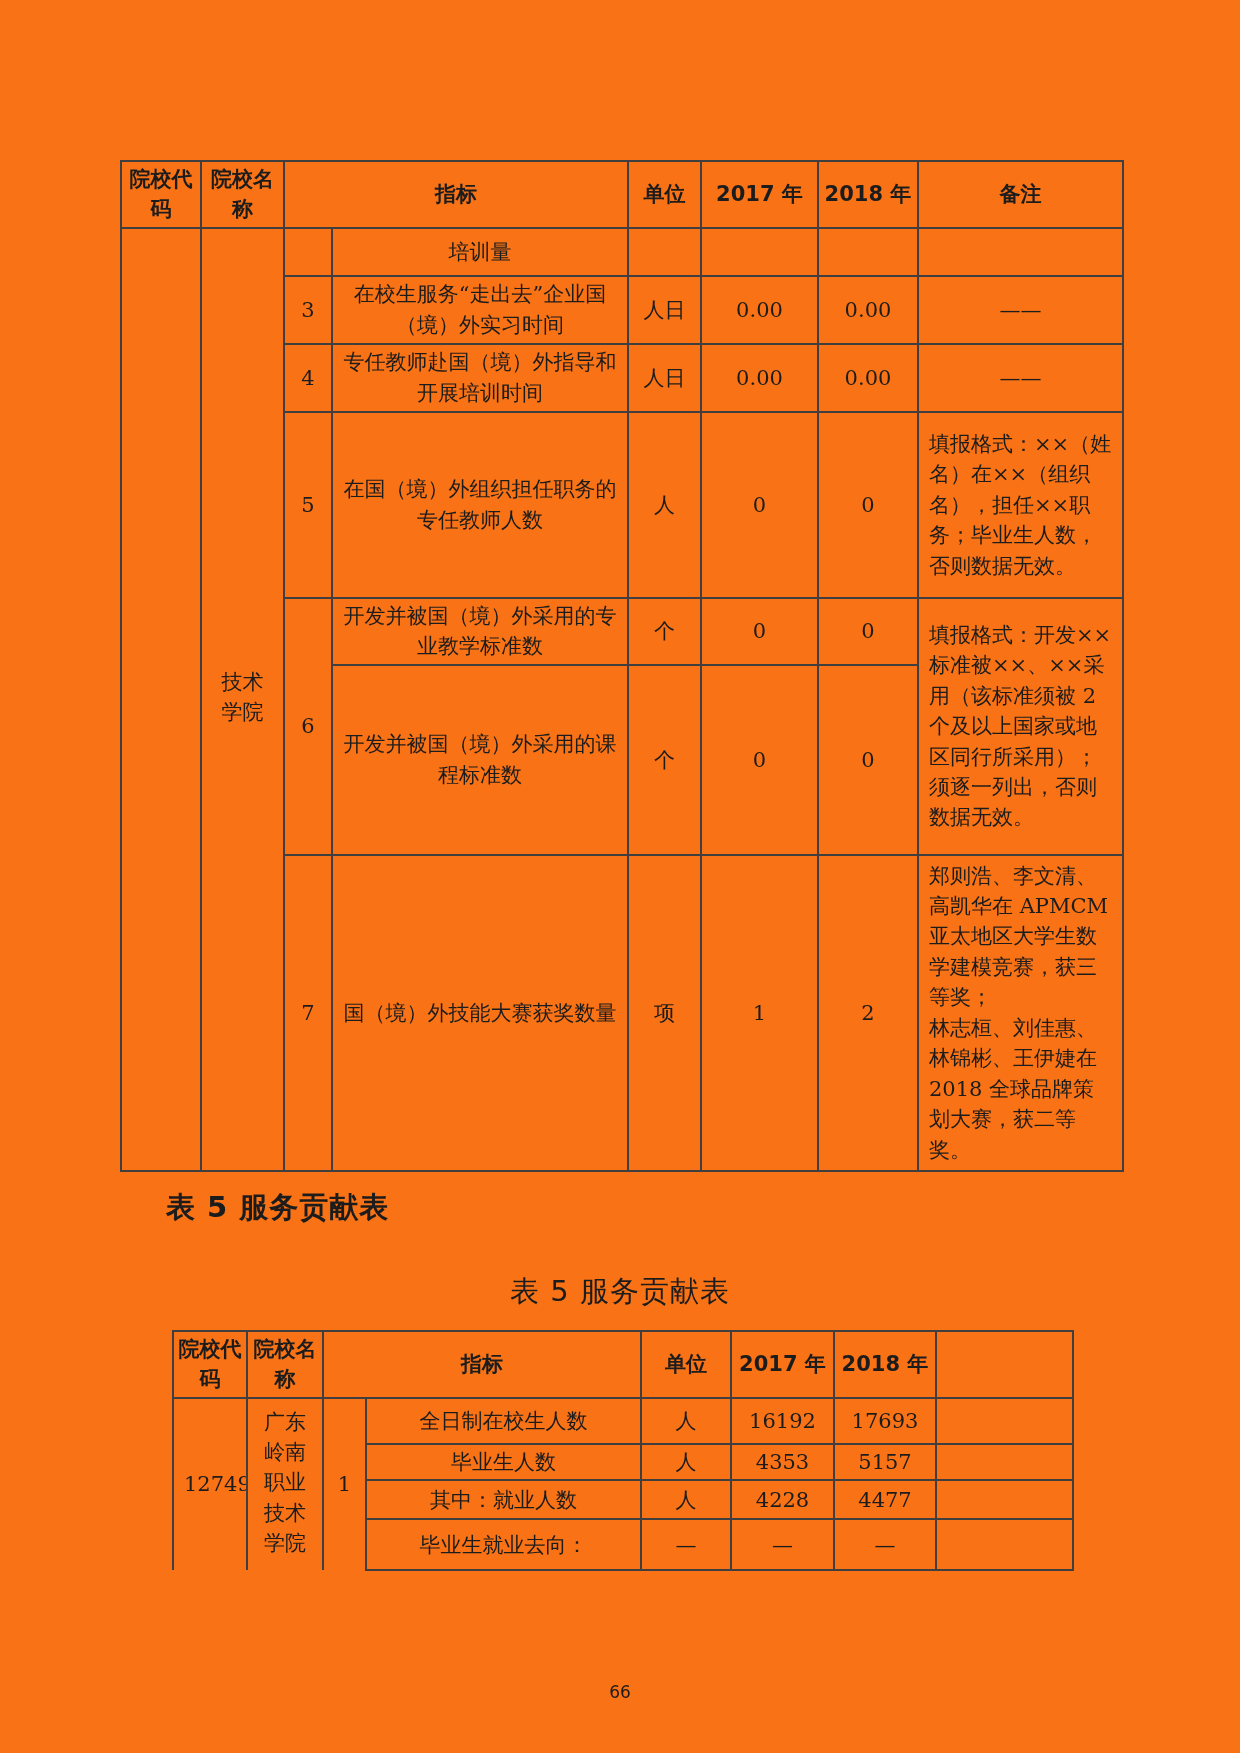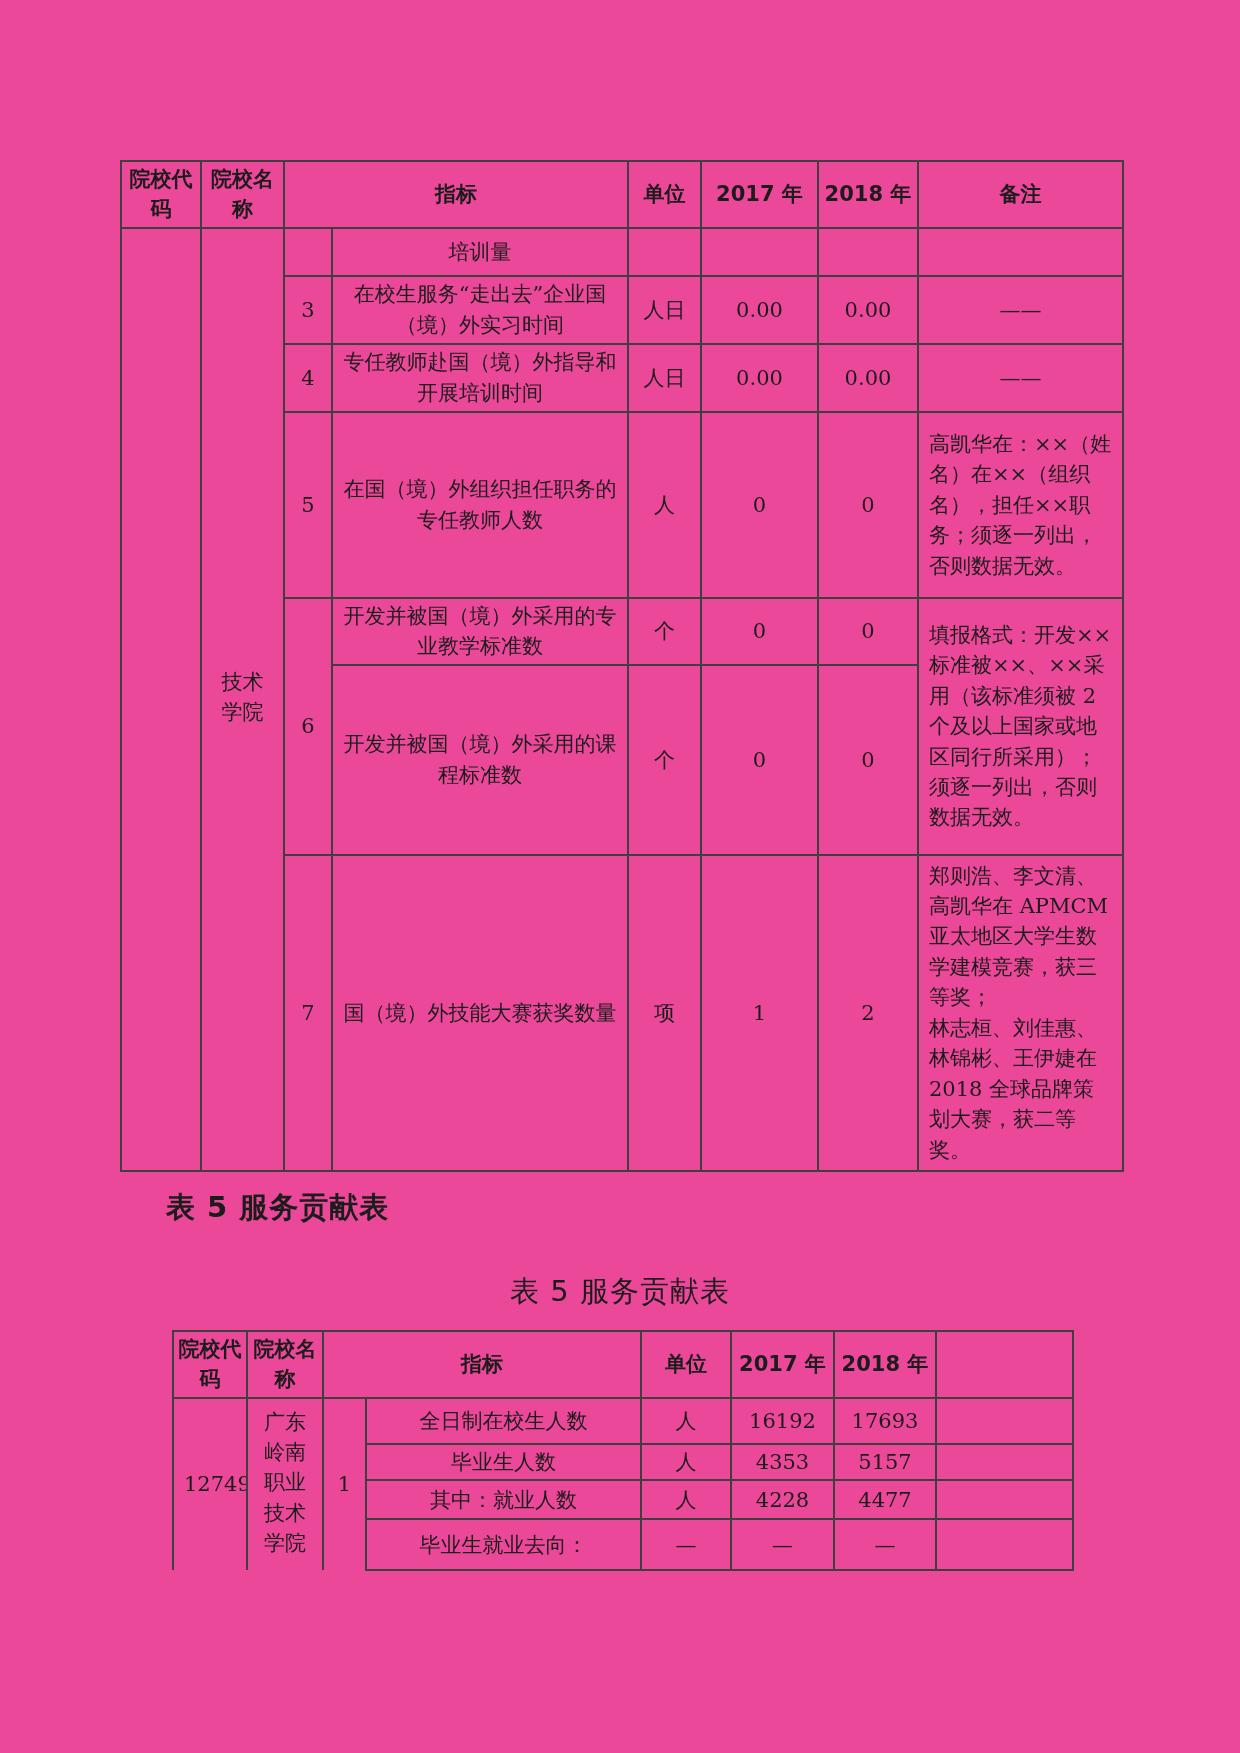--- a/index.html
+++ b/index.html
@@ -1,19 +1,19 @@
 <!DOCTYPE html>
 <html><head>
 <meta charset="utf-8">
 <style>
   html,body{margin:0;padding:0;background:#888;}
   .page{
     position:relative;
     width:1240px;height:1753px;
-    background:#ec4899;
+    background:#f97316;
     font-family:"DejaVu Serif", serif;
     color:#1c1c1c;
     overflow:hidden;
   }
   table.tbl{
     border-collapse:collapse;
     table-layout:fixed;
   }
   .tbl td,.tbl th{
     border:2px solid #3f3f3f;
@@ -109,21 +109,21 @@
       <td class="c">0.00</td>
       <td class="c">0.00</td>
       <td class="rem c">——</td>
     </tr>
     <tr style="height:186px">
       <td class="c">5</td>
       <td class="l">在国（境）外组织担任职务的专任教师人数</td>
       <td class="c">人</td>
       <td class="c">0</td>
       <td class="c">0</td>
-      <td class="rem">高凯华在：××（姓名）在××（组织名），担任××职务；须逐一列出，否则数据无效。</td>
+      <td class="rem">填报格式：××（姓名）在××（组织名），担任××职务；毕业生人数，否则数据无效。</td>
     </tr>
     <tr style="height:62px">
       <td rowspan="2" class="c">6</td>
       <td class="l">开发并被国（境）外采用的专业教学标准数</td>
       <td class="c">个</td>
       <td class="c">0</td>
       <td class="c">0</td>
       <td rowspan="2" class="rem">填报格式：开发××标准被××、××采用（该标准须被 2 个及以上国家或地区同行所采用）；须逐一列出，否则数据无效。</td>
     </tr>
     <tr style="height:190px">
@@ -195,14 +195,15 @@
     <tr style="height:51px">
       <td class="l">毕业生就业去向：</td>
       <td class="c">—</td>
       <td class="c">—</td>
       <td class="c">—</td>
       <td class="rem"></td>
     </tr>
   </tbody>
     </table>
 
+  <div class="page-number">66</div>
 
 </div>
 
 </body></html>

